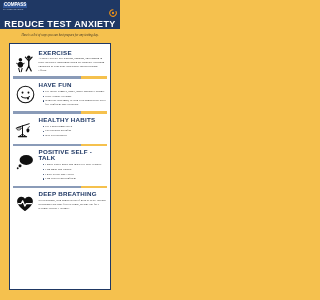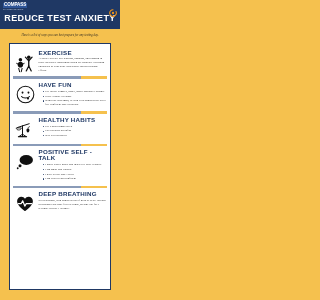--- a/index.html
+++ b/index.html
@@ -22,21 +22,21 @@
   .logo{display:flex;flex-direction:column;line-height:1;}
   .logo-main{
     font-size:4.6px;font-weight:bold;color:#ffffff;letter-spacing:-0.1px;
     background:#2f5597;padding:0.5px 1px;
   }
   .logo-sub{font-size:1.9px;color:#bcc8dd;letter-spacing:0.1px;margin-top:0.4px;}
   .brandmark{width:8px;height:8px;}
 
   .titlebar{
     height:16px;background:#1f3864;
-    display:flex;align-items:flex-start;justify-content:center;
+    display:flex;align-items:flex-end;justify-content:center;
   }
   .titlebar h1{
     margin:0;font-size:9px;font-weight:bold;color:#ffffff;
     letter-spacing:0.35px;
   }
 
   .subtitle{
     height:14px;display:flex;align-items:center;justify-content:center;
     padding:0 7px;box-sizing:border-box;
   }

